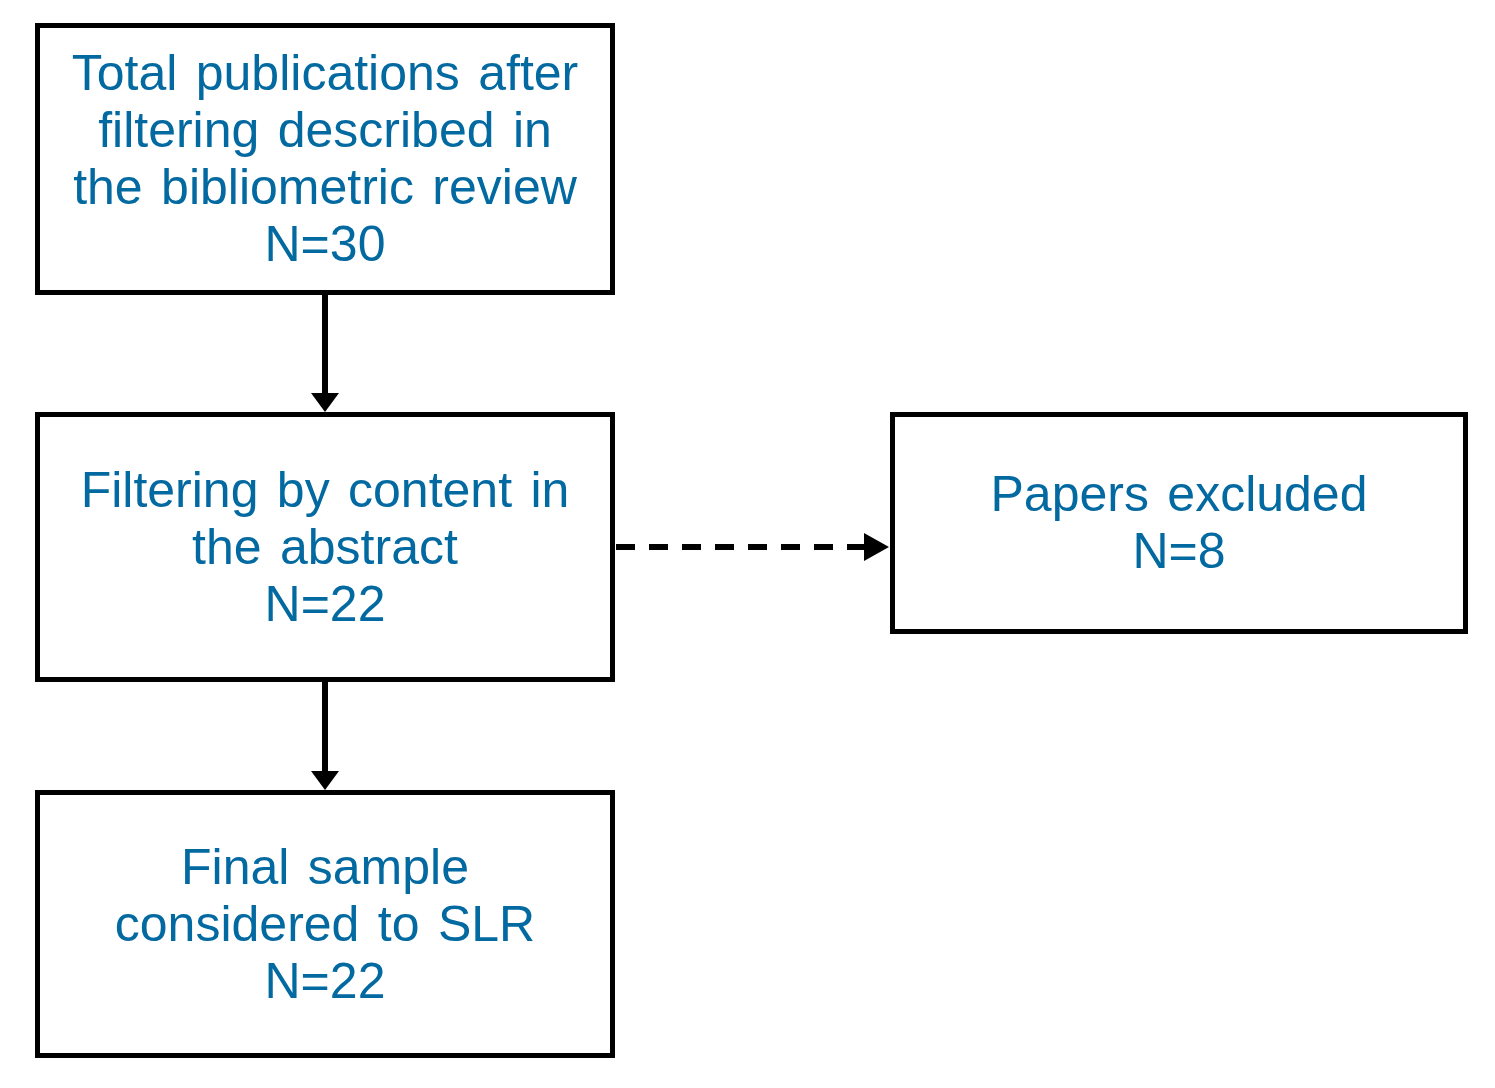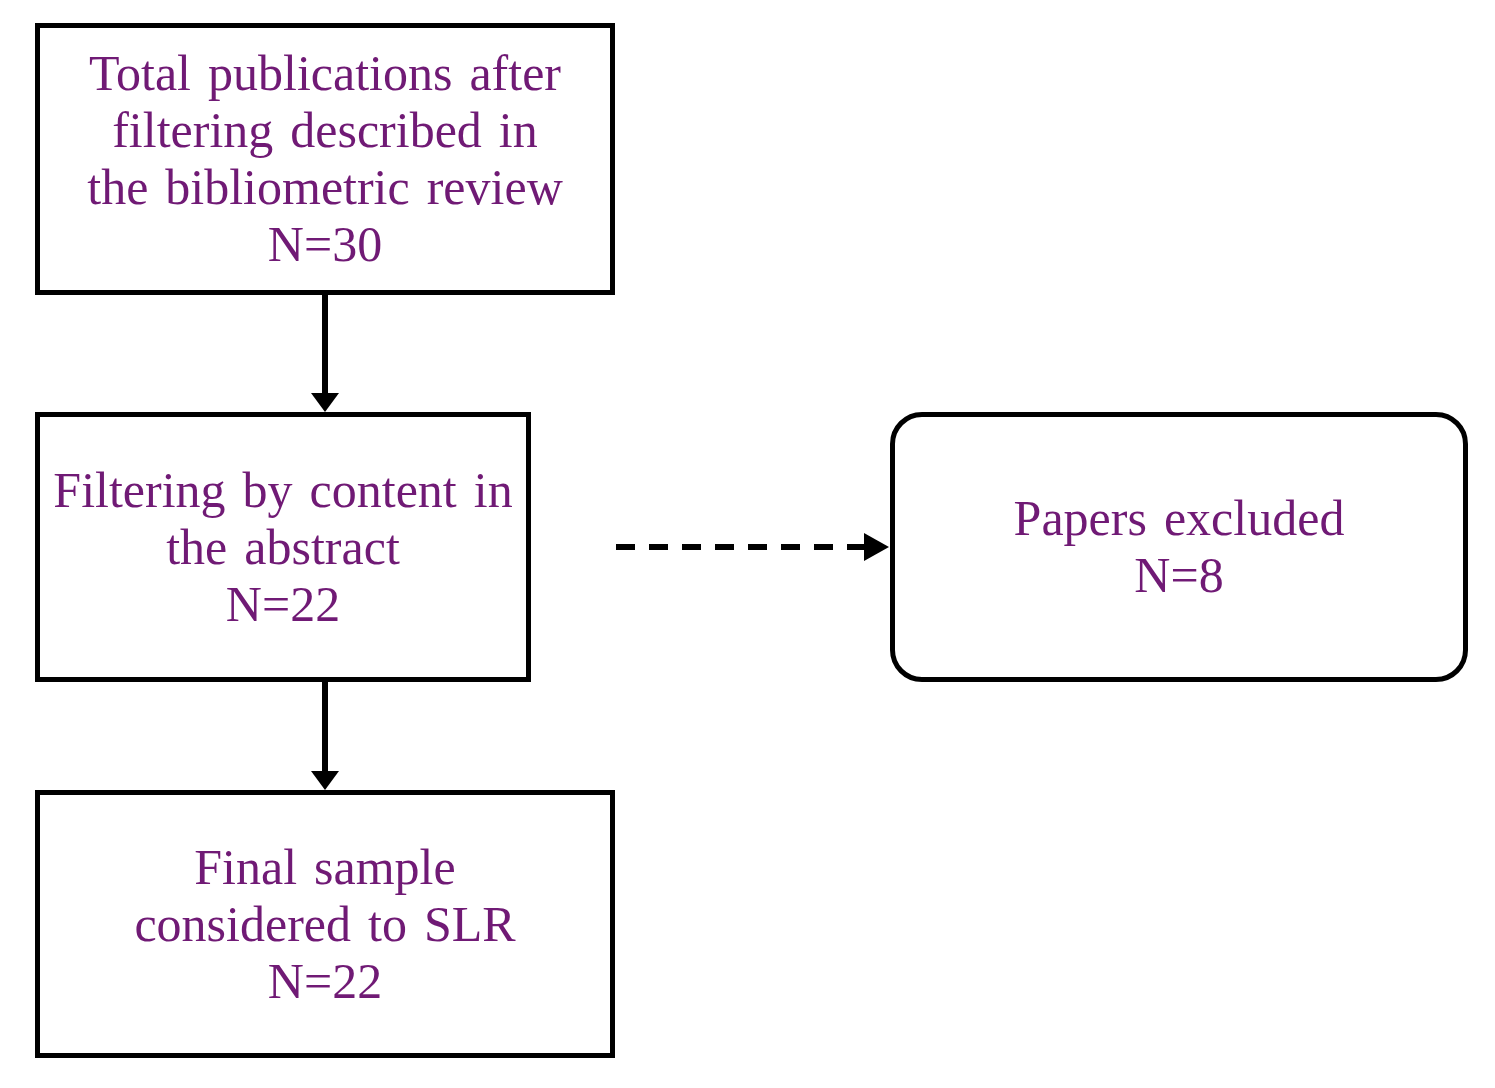--- a/index.html
+++ b/index.html
@@ -5,43 +5,43 @@
   html, body {
     margin: 0;
     padding: 0;
     background: #ffffff;
   }
   #canvas {
     position: relative;
     width: 1495px;
     height: 1088px;
     background: #ffffff;
-    font-family: Liberation Serif, serif;
-    color: #701a75;
+    font-family: Liberation Sans, sans-serif;
+    color: #0369a1;
     overflow: hidden;
   }
   .flow-box {
     position: absolute;
     box-sizing: border-box;
     border: 5px solid #000000;
     background: #ffffff;
     display: flex;
     align-items: center;
     justify-content: center;
     text-align: center;
   }
   .flow-box .box-text {
     white-space: pre-line;
     font-size: 50px;
     line-height: 57px;
     word-spacing: 0.09em;
   }
   #box-total    { left: 35px;  top: 23px;  width: 580px; height: 272px; }
-  #box-filter   { left: 35px;  top: 412px; width: 496px; height: 270px; }
-  #box-excluded { left: 890px; top: 412px; width: 578px; height: 270px; border-radius: 32px; }
+  #box-filter   { left: 35px;  top: 412px; width: 580px; height: 270px; }
+  #box-excluded { left: 890px; top: 412px; width: 578px; height: 222px; }
   #box-final    { left: 35px;  top: 790px; width: 580px; height: 268px; justify-content: center; }
   #connectors {
     position: absolute;
     left: 0; top: 0;
     width: 1495px;
     height: 1088px;
     pointer-events: none;
   }
 </style>
 </head>

